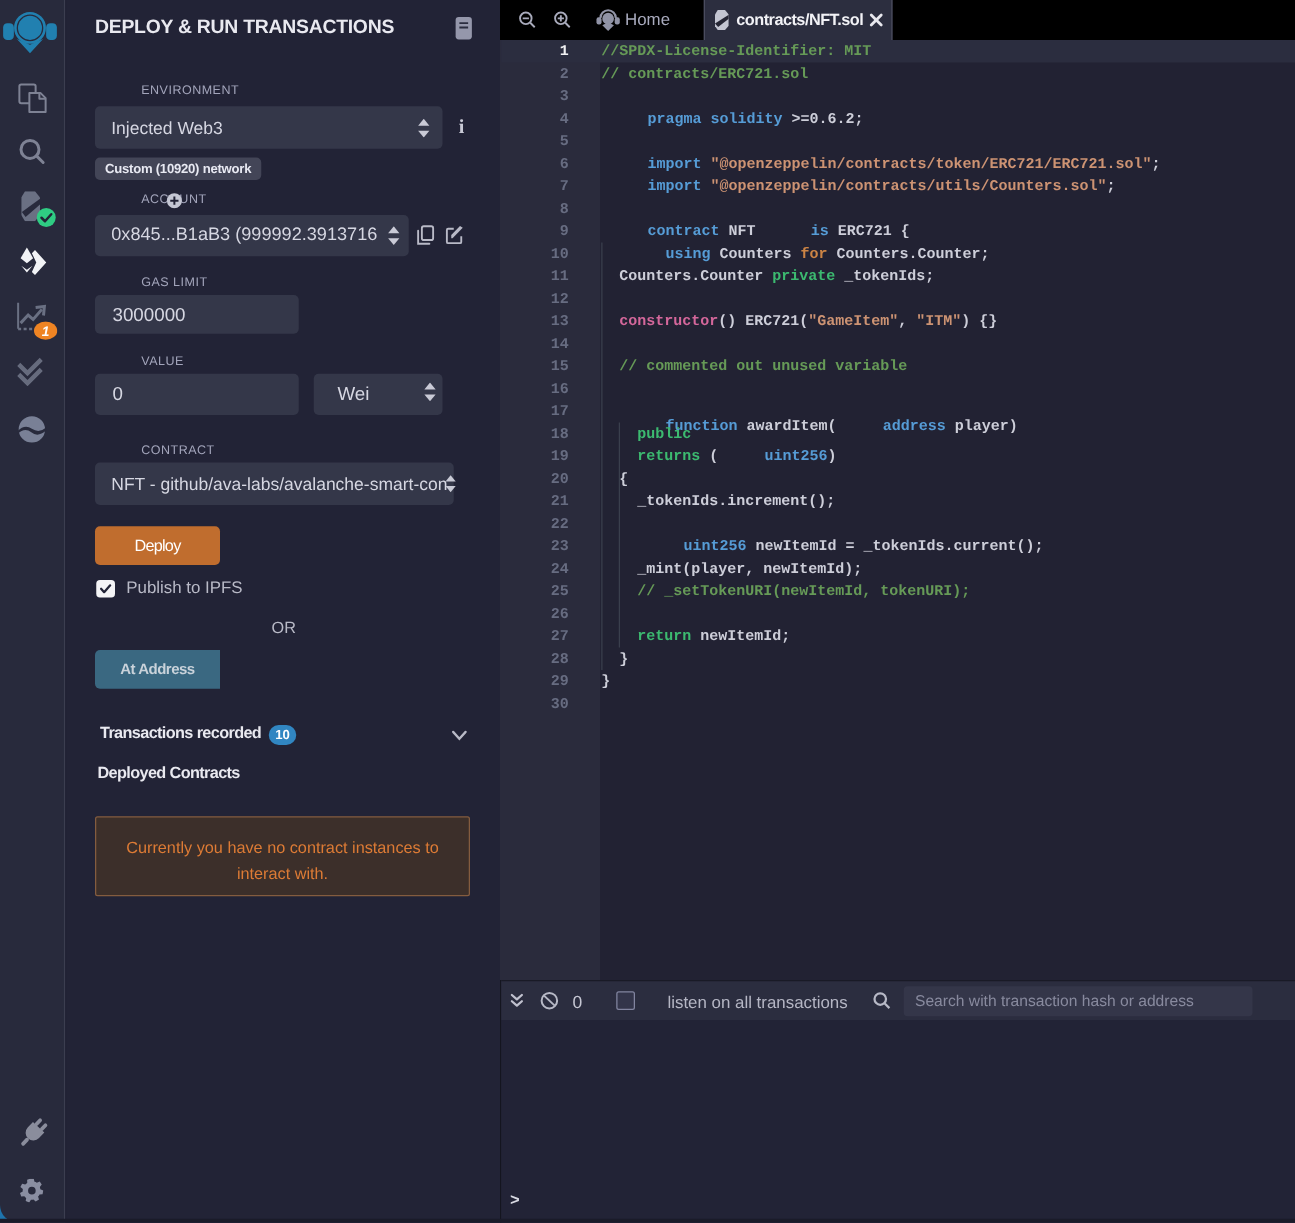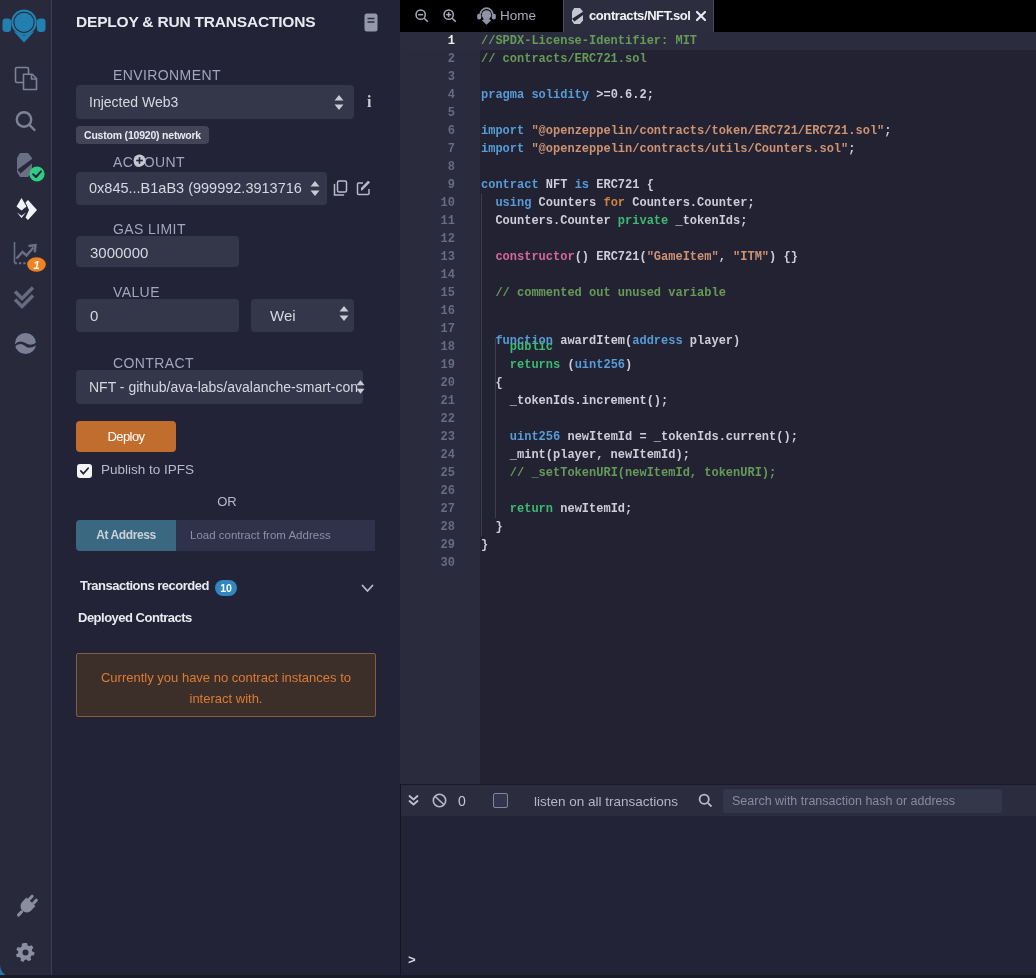--- a/index.html
+++ b/index.html
@@ -5,31 +5,31 @@
 * { margin:0; padding:0; box-sizing:border-box; }
 html,body { width:1036px; height:978px; overflow:hidden; background:#222336; font-family:"Liberation Sans", sans-serif; }
 .abs { position:absolute; }
 #page { position:relative; width:1036px; height:978px; }
 
 #iconbar { left:0; top:0; width:52px; height:978px; background:#282a3c; border-right:1px solid #3c3e50; border-bottom-left-radius:14px; z-index:5; }
 #bluecorner { left:0; top:950px; width:24px; height:27px; background:#1e74ad; z-index:4; }
 #bottomstrip { left:0; top:975px; width:1036px; height:3px; background:#1a1b29; z-index:6; }
 
 #panel { left:53px; top:0; width:347px; height:978px; background:#222336; }
-.lbl { font-size:14px; color:#a3a5bb; letter-spacing:0.4px;padding-left:37px; }
+.lbl { font-size:10px; color:#a3a5bb; letter-spacing:0.4px;padding-left:37px; }
 .sel { background:#343749; border-radius:4px; color:#d6d7e2; }
 
 #main { left:400px; top:0; width:636px; height:978px; background:#222233; border-left:1px solid #14151f; }
 #tabbar { left:400px; top:0; width:636px; height:32px; background:#000000; }
 #gutter { left:400px; top:32px; width:80px; height:752px; background:#2a2b3c; }
 #activeline { left:401px; top:32px; width:635px; height:18px; background:#2b2d3f; }
 .lnum { position:absolute; width:55px; text-align:right; font-family:"Liberation Mono", monospace; font-size:12px; font-weight:bold; color:#676c81; line-height:18px; }
 .cl { position:absolute; left:81px; font-family:"Liberation Mono", monospace; font-size:12px; font-weight:bold; color:#cdced9; line-height:18px; white-space:pre; }
 .c { color:#669a57; } 
-.b { color:#569cd6; } 
+.b { color:#569cd6;margin-left:37px; } 
 .g { color:#3cba70; } 
 .o { color:#cc8445; } 
 .p { color:#d4679b; } 
 .s { color:#cd9373; } 
 
 #termbar { left:401px; top:784px; width:635px; height:32px; background:#2b2d3f; border-top:1px solid #191a26; }
 #terminal { left:401px; top:816px; width:635px; height:162px; background:#222336; }
 </style>
 </head>
 <body>
@@ -157,21 +157,20 @@
         </g>
       </svg>
     <div class="abs" style="left:23px;top:421px;width:100px;height:31px;background:#c06d2e;border-radius:4px;font-size:13px;letter-spacing:-0.6px;font-weight:normal;color:#fff;text-align:center;line-height:31px;">Deploy</div>
     <div class="abs" style="left:24px;top:464px;width:15px;height:14px;background:#f4f4f6;border-radius:3px;"></div>
     <svg class="abs" style="left:26px;top:466px;" width="11" height="10" viewBox="0 0 11 11" fill="none" stroke="#222336" stroke-width="2" stroke-linecap="round" stroke-linejoin="round">
         <path d="M1.5 5.5 L4.2 8.5 L9.5 2.5"></path>
       </svg>
     <div class="abs" style="left:48px;top:462px;font-size:13.5px;color:#b9bac7;">Publish to IPFS</div>
     <div class="abs" style="left:0;top:494px;width:348px;text-align:center;font-size:13px;color:#b9bac7;">OR</div>
     <div class="abs" style="left:23px;top:520px;width:100px;height:31px;background:#3a6881;border-radius:4px 0 0 4px;font-size:12px;letter-spacing:-0.4px;font-weight:bold;color:#c9d2da;text-align:center;line-height:31px;">At Address</div>
-    <div class="abs" style="left:123px;top:520px;width:199px;height:31px;background:#30314a;font-size:11.5px;color:#8d8fa4;line-height:31px;padding-left:14px;">Load contract from Address</div>
     <div class="abs" style="left:27px;top:578px;font-size:13px;letter-spacing:-0.5px;font-weight:bold;color:#e9e9f0;">Transactions recorded</div>
     <div class="abs" style="left:162px;top:580px;width:22px;height:16px;background:#3186c2;border-radius:8px;font-size:10.5px;font-weight:bold;color:#fff;text-align:center;line-height:17px;">10</div>
     <svg class="abs" style="left:308px;top:584px;" width="13" height="9" viewBox="0 0 13 9" fill="none" stroke="#b9bac7" stroke-width="1.8" stroke-linecap="round">
         <path d="M1.5 1.5 L6.5 7 L11.5 1.5"></path>
       </svg>
     <div class="abs" style="left:25px;top:610px;font-size:13px;letter-spacing:-0.5px;font-weight:bold;color:#e9e9f0;">Deployed Contracts</div>
     <div class="abs" style="left:23px;top:653px;width:300px;height:64px;background:#3c2f2a;border:1px solid #845c3f;border-radius:2px;font-size:13px;color:#dd7b35;text-align:center;padding-top:13px;line-height:21px;">Currently you have no contract instances to<br>interact with.</div>
   </div>
   <div id="main" class="abs"></div>
   <div id="tabbar" class="abs">

